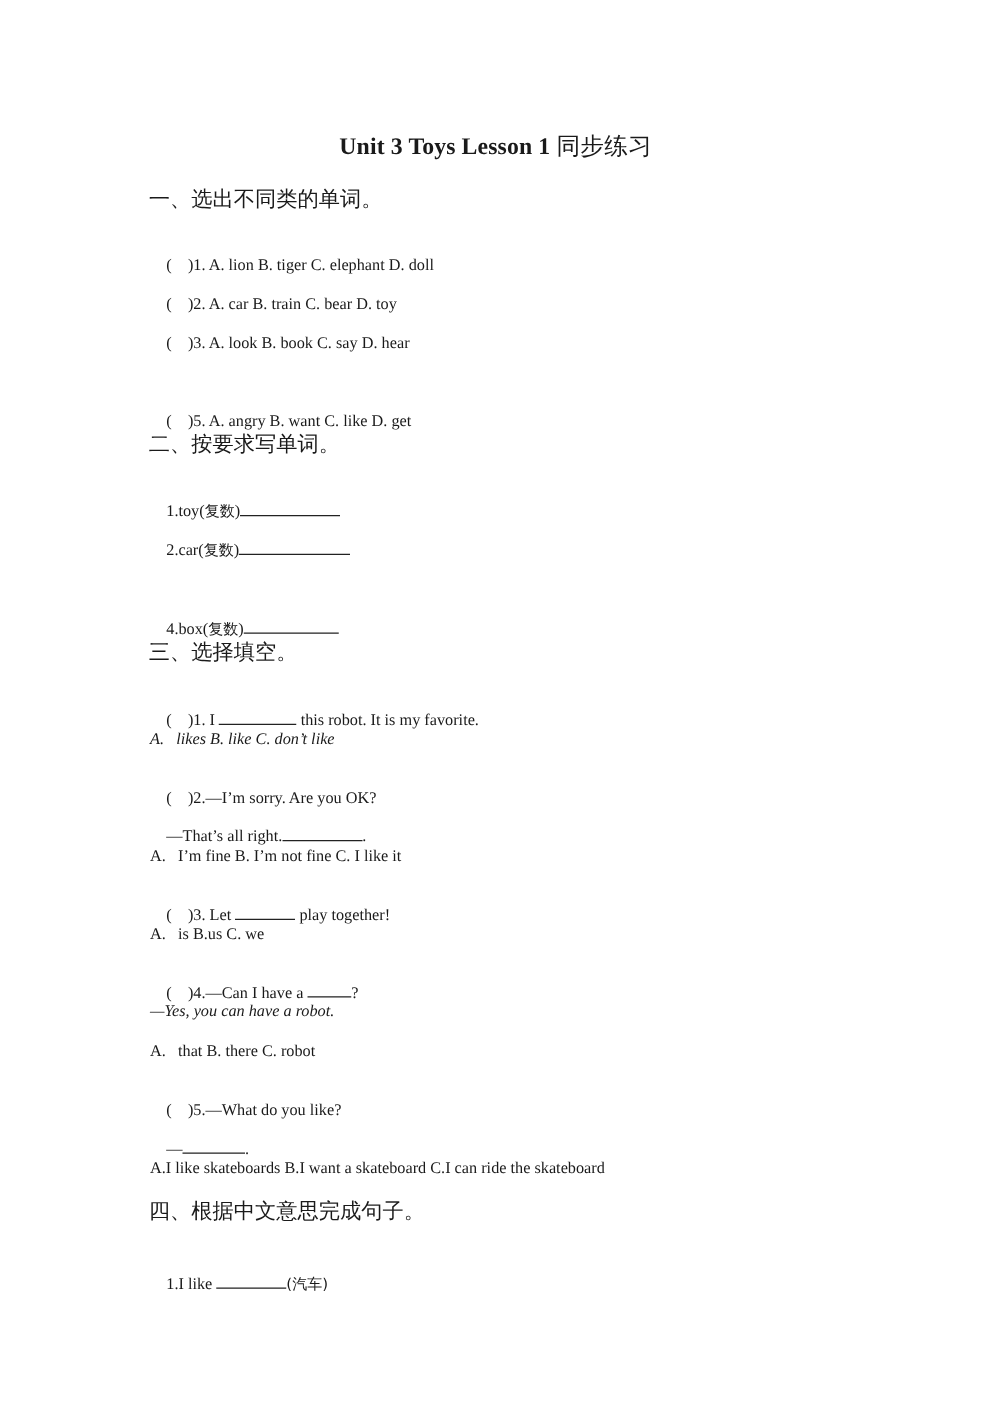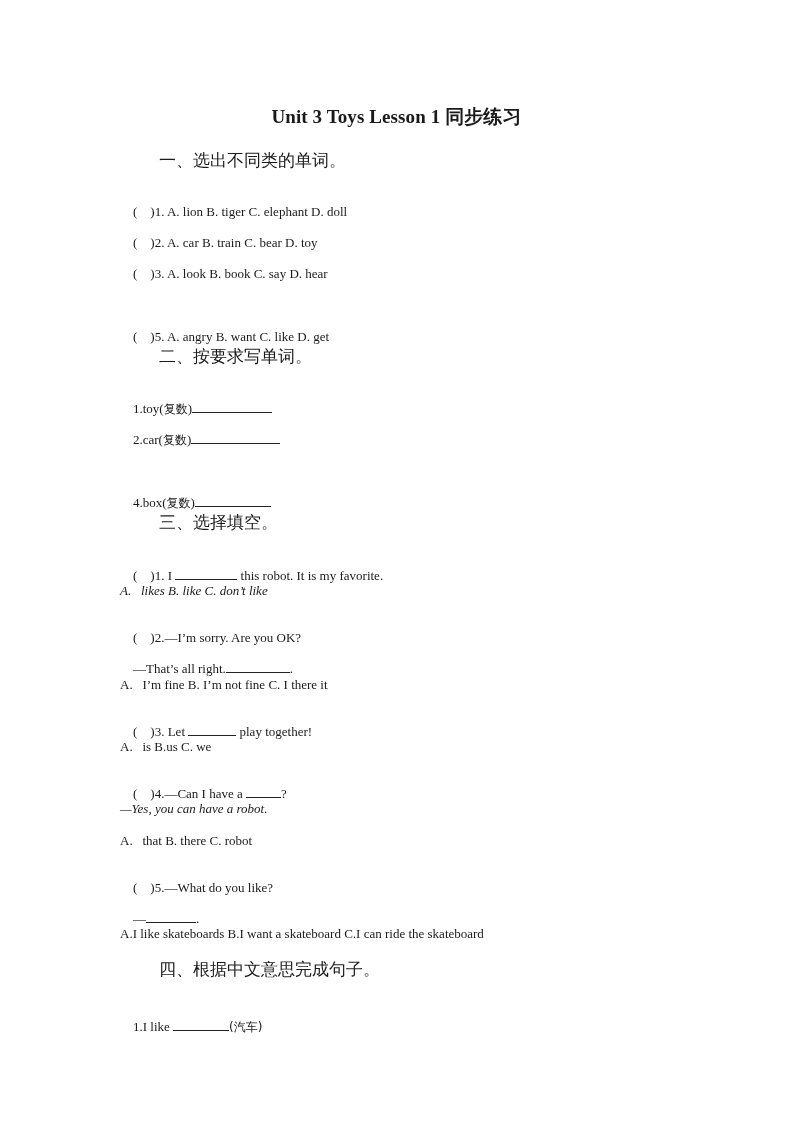--- a/index.html
+++ b/index.html
@@ -28,39 +28,38 @@
       left: 0;
       width: 793px;
       text-align: center;
       font-size: 19px;
       font-weight: bold;
       font-family: "Liberation Serif", "DejaVu Serif", serif;
       letter-spacing: 0.1px;
     }
     .title .cn {
       font-family: "DejaVu Sans", sans-serif;
-      font-weight: bold;
+      font-weight: normal;
       font-size: 19px;
     }
     .line {
       position: absolute;
       left: 120px;
       font-size: 13px;
       white-space: pre;
       line-height: 16px;
     }
     .heading {
       position: absolute;
       left: 119px;
       font-size: 17px;
       font-family: "DejaVu Sans", sans-serif;
       white-space: pre;
       line-height: 20px;
       color: #1a1a1a;
-      margin-left: 40px;
     }
     .cn-inline {
       font-family: "DejaVu Sans", sans-serif;
       font-size: 12px;
     }
     .blank {
       display: inline-block;
       border-bottom: 1px solid #222;
       height: 11px;
       vertical-align: baseline;
@@ -111,21 +110,21 @@
     <span class="paren">(    )</span><span>1. I </span><span class="blank" style="width:62px;"></span><span> this robot. It is my favorite.</span>
   </div>
   <div class="line" style="top:583px;font-style:italic;">A.   likes B. like C. don’t like</div>
 
   <div class="line" style="top:614px;">
     <span class="paren">(    )</span><span>2.—I’m sorry. Are you OK?</span>
   </div>
   <div class="line" style="top:645px;">
     <span>—That’s all right.</span><span class="blank" style="width:64px;"></span><span>.</span>
   </div>
-  <div class="line" style="top:677px;">A.   I’m fine B. I’m not fine C. I there it</div>
+  <div class="line" style="top:677px;">A.   I’m fine B. I’m not fine C. I like it</div>
 
   <div class="line" style="top:708px;">
     <span class="paren">(    )</span><span>3. Let </span><span class="blank" style="width:48px;"></span><span> play together!</span>
   </div>
   <div class="line" style="top:739px;">A.   is B.us C. we</div>
 
   <div class="line" style="top:770px;">
     <span class="paren">(    )</span><span>4.—Can I have a </span><span class="blank" style="width:35px;"></span><span>?</span>
   </div>
   <div class="line" style="top:801px;font-style:italic;">—Yes, you can have a robot.</div>

